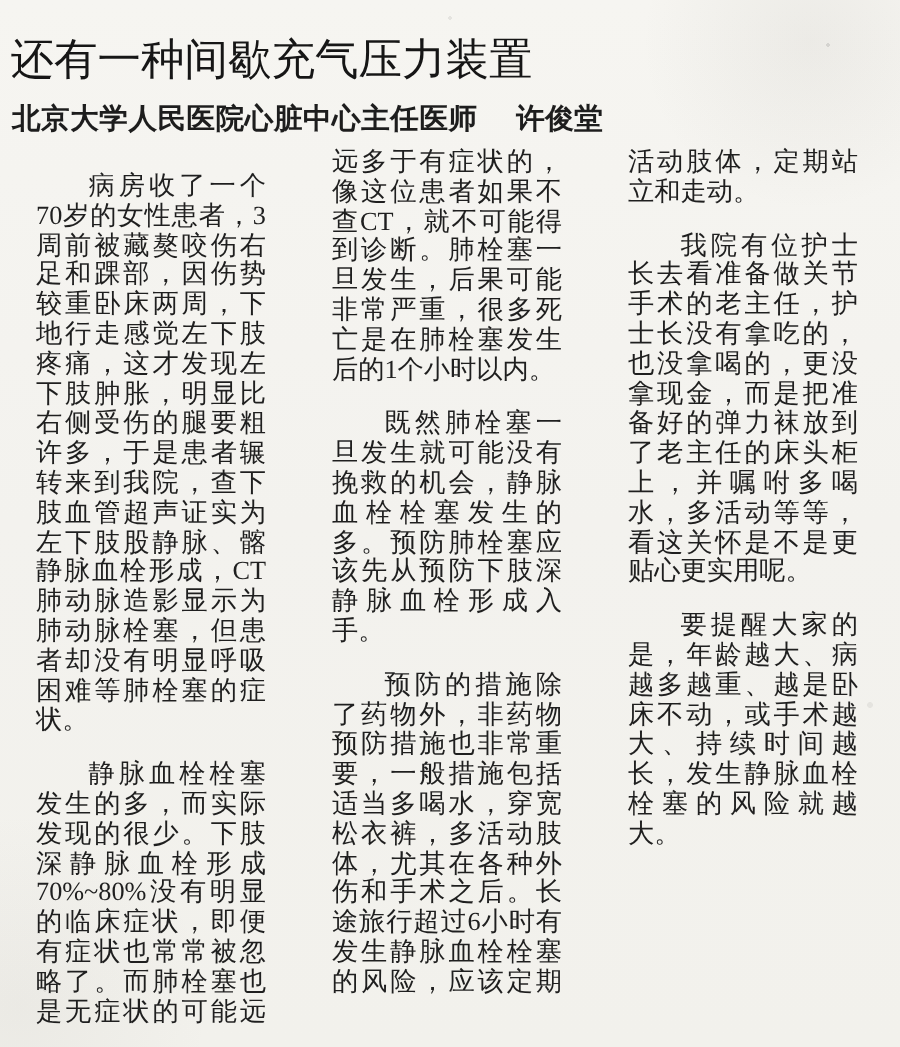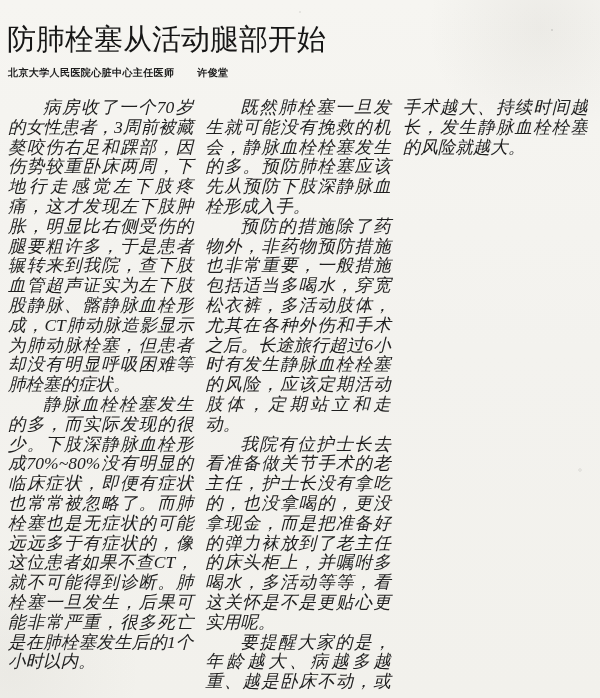--- a/index.html
+++ b/index.html
@@ -35,23 +35,23 @@
     font-size: 29px;
     font-weight: 400;
     letter-spacing: 0px;
     white-space: nowrap;
     color: #161616;
   }
   .byline {
     position: absolute;
     left: 8px;
     top: 66px;
-    font-family: Liberation Serif, serif;
+    font-family: Liberation Sans, sans-serif;
     font-weight: 700;
-    font-size: 10px;
+    font-size: 19px;
     letter-spacing: 0.4px;
     color: #1d1d1d;
     white-space: nowrap;
   }
   .byline .author {
     margin-left: 20px;
   }
   .body-text {
     position: absolute;
     left: 8px;
@@ -61,33 +61,32 @@
     column-count: 3;
     column-gap: 12px;
     column-fill: auto;
     overflow: hidden;
     text-align: justify;
     font-size: 17.5px;
     line-height: 19.8px;
     color: #1f1f1f;
   }
   .body-text p {
-    margin: 0;
+    margin: 16px;
     padding: 0;
     text-indent: 2em;
-    font-style: italic;
   }
 </style>
 </head>
 <body>
 
 <div class="paper"></div>
 
 <div>
-  <h1 class="headline">防肺栓塞从活动腿部开始</h1>
+  <h1 class="headline">还有一种间歇充气压力装置</h1>
 
   <div class="byline">
     <span>北京大学人民医院心脏中心主任医师</span>
     <span class="author">许俊堂</span>
   </div>
 
   <div class="body-text">
     <p>病房收了一个70岁的女性患者，3周前被藏獒咬伤右足和踝部，因伤势较重卧床两周，下地行走感觉左下肢疼痛，这才发现左下肢肿胀，明显比右侧受伤的腿要粗许多，于是患者辗转来到我院，查下肢血管超声证实为左下肢股静脉、髂静脉血栓形成，CT肺动脉造影显示为肺动脉栓塞，但患者却没有明显呼吸困难等肺栓塞的症状。</p>
     <p>静脉血栓栓塞发生的多，而实际发现的很少。下肢深静脉血栓形成70%~80%没有明显的临床症状，即便有症状也常常被忽略了。而肺栓塞也是无症状的可能远远多于有症状的，像这位患者如果不查CT，就不可能得到诊断。肺栓塞一旦发生，后果可能非常严重，很多死亡是在肺栓塞发生后的1个小时以内。</p>
     <p>既然肺栓塞一旦发生就可能没有挽救的机会，静脉血栓栓塞发生的多。预防肺栓塞应该先从预防下肢深静脉血栓形成入手。</p>

